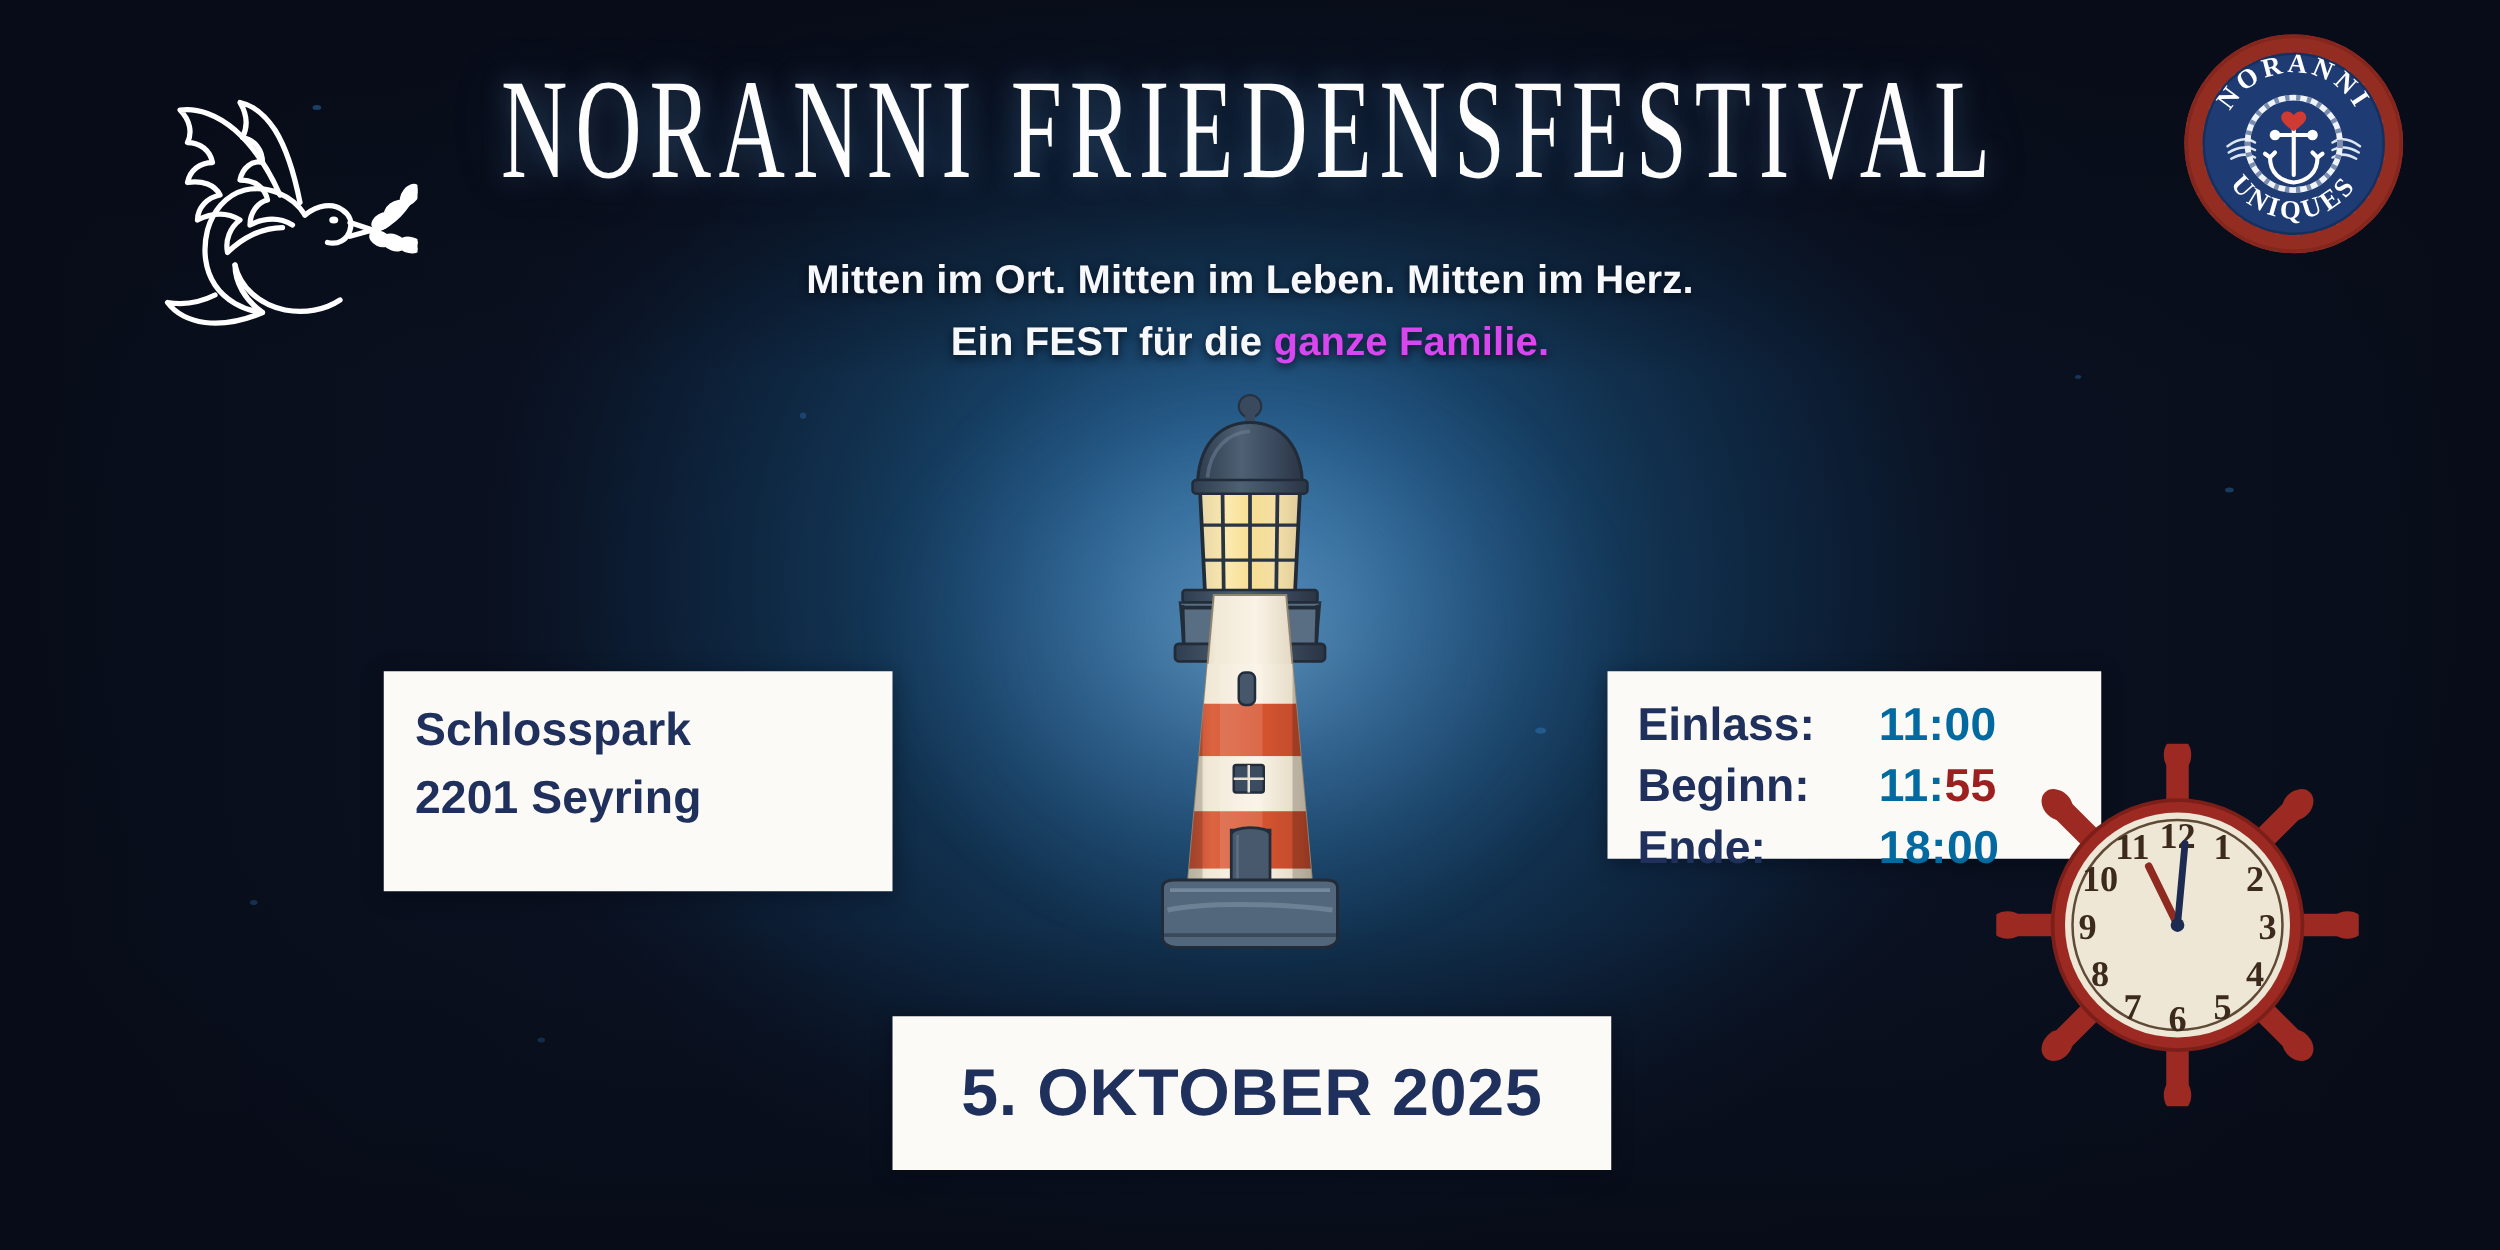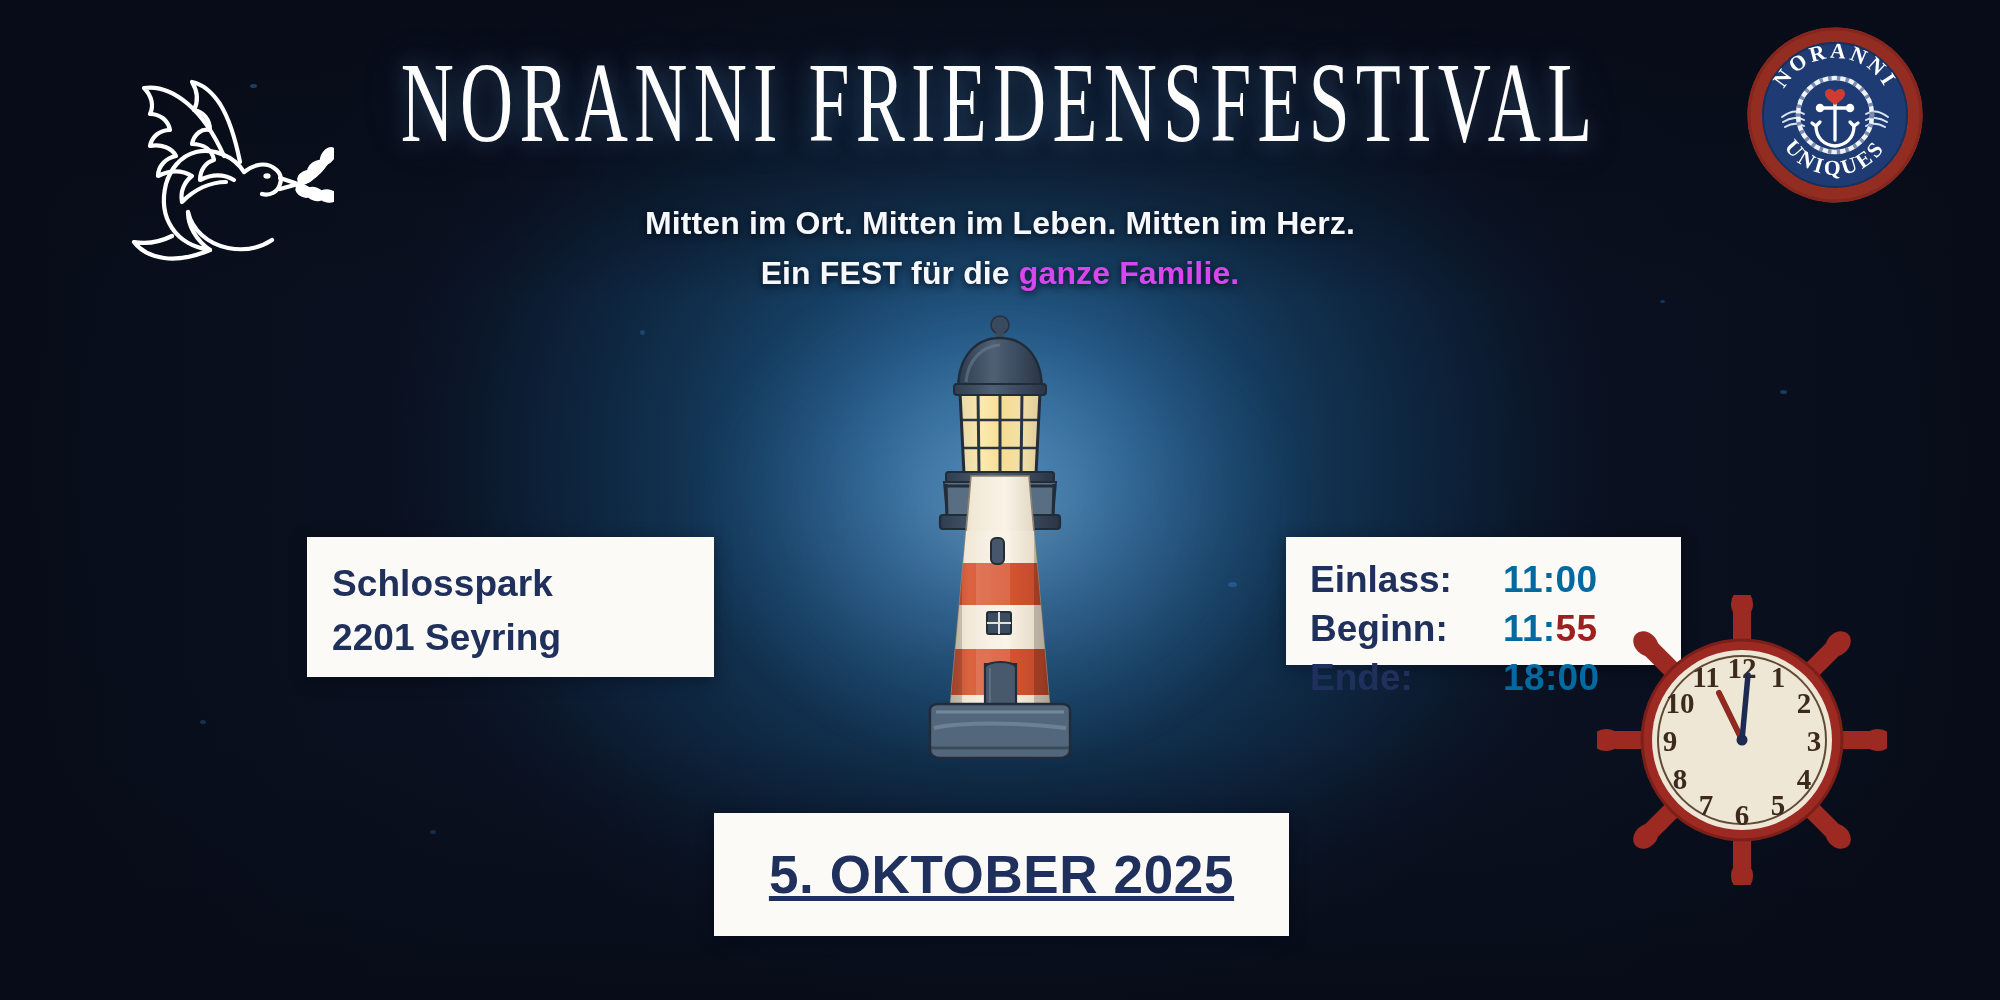--- a/index.html
+++ b/index.html
@@ -90,22 +90,22 @@
 
   
   .lighthouse{position:absolute;left:890px;top:312px;width:220px;height:480px;}
 
   
   .infobox{
     position:absolute;
     background:#fbfaf6;
     box-shadow:0 3px 16px rgba(2,6,16,.40);
   }
-  .box-address{left:307px;top:537px;width:407px;height:140px;padding:20px 0 0 25px;}
-  .box-times  {left:1286px;top:537px;width:395px;height:128px;padding:19px 0 0 24px;}
+  .box-address{left:307px;top:537px;width:407px;height:176px;padding:20px 0 0 25px;}
+  .box-times  {left:1286px;top:537px;width:395px;height:150px;padding:19px 0 0 24px;}
   .box-date   {left:714px;top:813px;width:575px;height:123px;
                display:flex;align-items:center;justify-content:center;}
 
   .addr-line{
     font-size:37px;font-weight:700;color:#20305c;
     line-height:1.47;letter-spacing:.002em;white-space:nowrap;
   }
 
   .time-row{
     display:flex;align-items:baseline;
@@ -116,21 +116,21 @@
     width:193px;flex:none;
   }
   .time-value{
     font-size:37px;font-weight:700;color:#0369a1;
     letter-spacing:.01em;
   }
   .accent-red{color:#9c2020;}
 
   .date-text{
     font-size:53px;font-weight:700;color:#20305c;
-    letter-spacing:.012em;white-space:nowrap;text-decoration:underline;
+    letter-spacing:.012em;white-space:nowrap;
   }
 
   
   .wheel{position:absolute;left:1597px;top:595px;width:290px;height:290px;}
 </style>
 </head>
 <body>
 
 <div id="poster">
 

